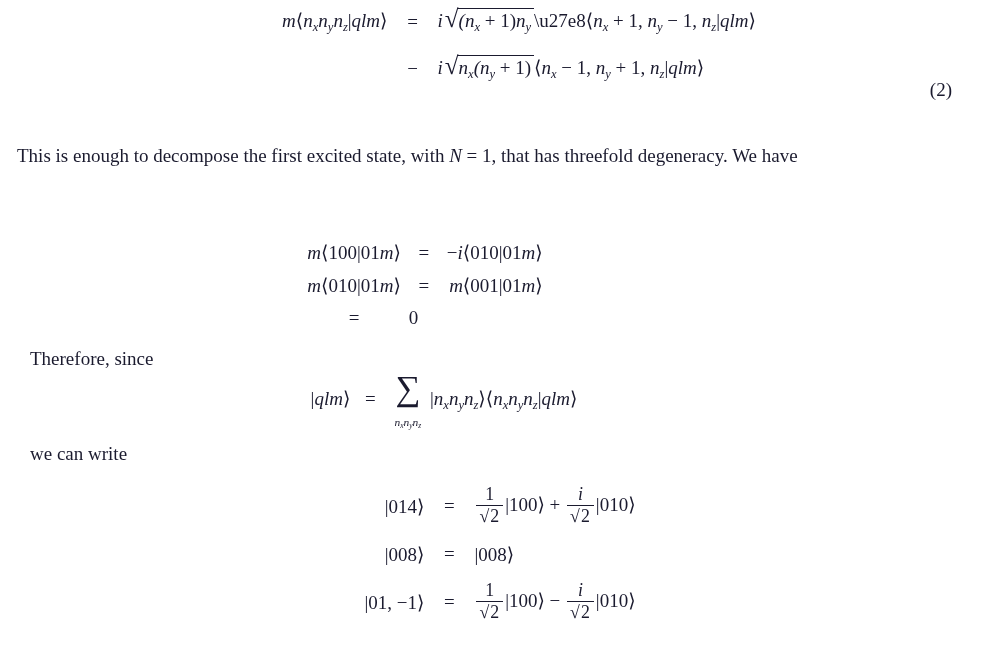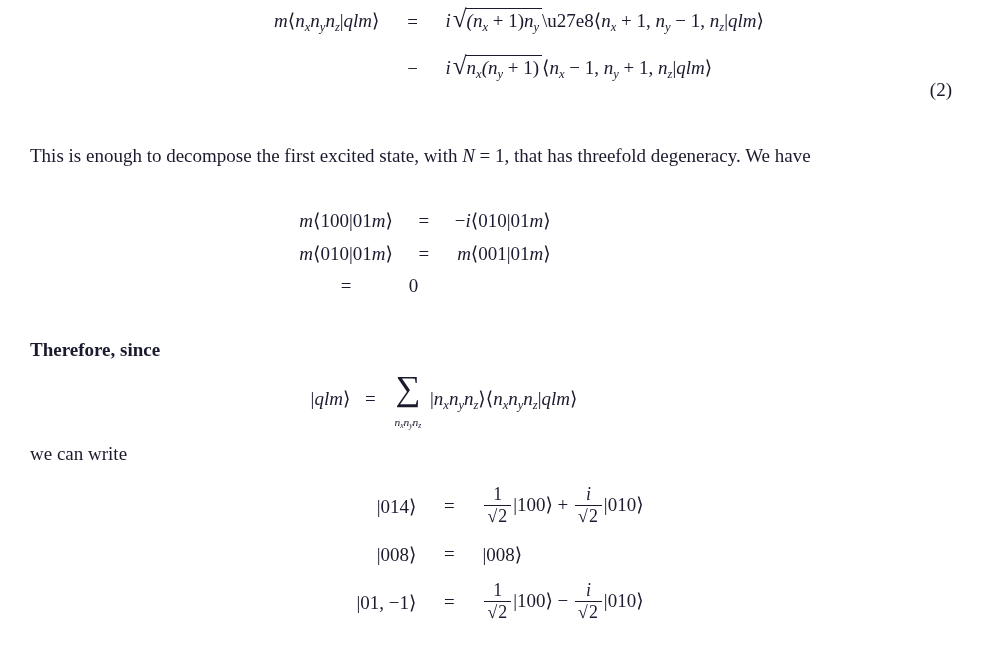--- a/index.html
+++ b/index.html
@@ -99,21 +99,21 @@
     display: block;
     font-size: 0.6em;
     font-style: italic;
     margin-top: 11px;
   }
 
   
   .eqgrid {
     display: grid;
     grid-template-columns: max-content 26px max-content;
-    column-gap: 16px;
+    column-gap: 8px;
     align-items: center;
     justify-content: center;
   }
   .eqgrid .lhs { text-align: right; }
   .eqgrid .rel { text-align: center; font-style: normal; }
   .eqgrid .rhs { text-align: left; }
 
   
   .blk { position: absolute; }
 
@@ -124,32 +124,32 @@
   }
   #eq2-grid .row-gap { height: 20px; }
   #eq2-tag {
     position: absolute;
     right: 48px;
     top: 71px;
     font-style: normal;
   }
 
   #para1 {
-    left: 30px;
+    left: 17px;
     top: 142px;
     width: 925px;
     line-height: 1.45;
     text-align: justify;
   }
 
-  #eq3-block { left: 0; top: 204px; width: 844px; }
+  #eq3-block { left: 0; top: 236px; width: 844px; }
   #eq3-grid { grid-template-columns: max-content 30px max-content; margin-left: 6px; }
   #eq3-grid .cellpad { padding: 5px 0; }
 
-  #para2 { left: 30px; top: 339px; font-weight: bold; }
+  #para2 { left: 30px; top: 348px; }
 
   #eq4-block { left: 0; top: 372px; width: 888px; }
 
   #para3 { left: 30px; top: 443px; }
 
   #eq5-block { left: 0; top: 478px; width: 1000px; }
   #eq5-grid { grid-template-columns: max-content 34px max-content; margin-left: 0px; }
   #eq5-grid .cellpad { padding: 8px 0; }
 </style>
 </head>

